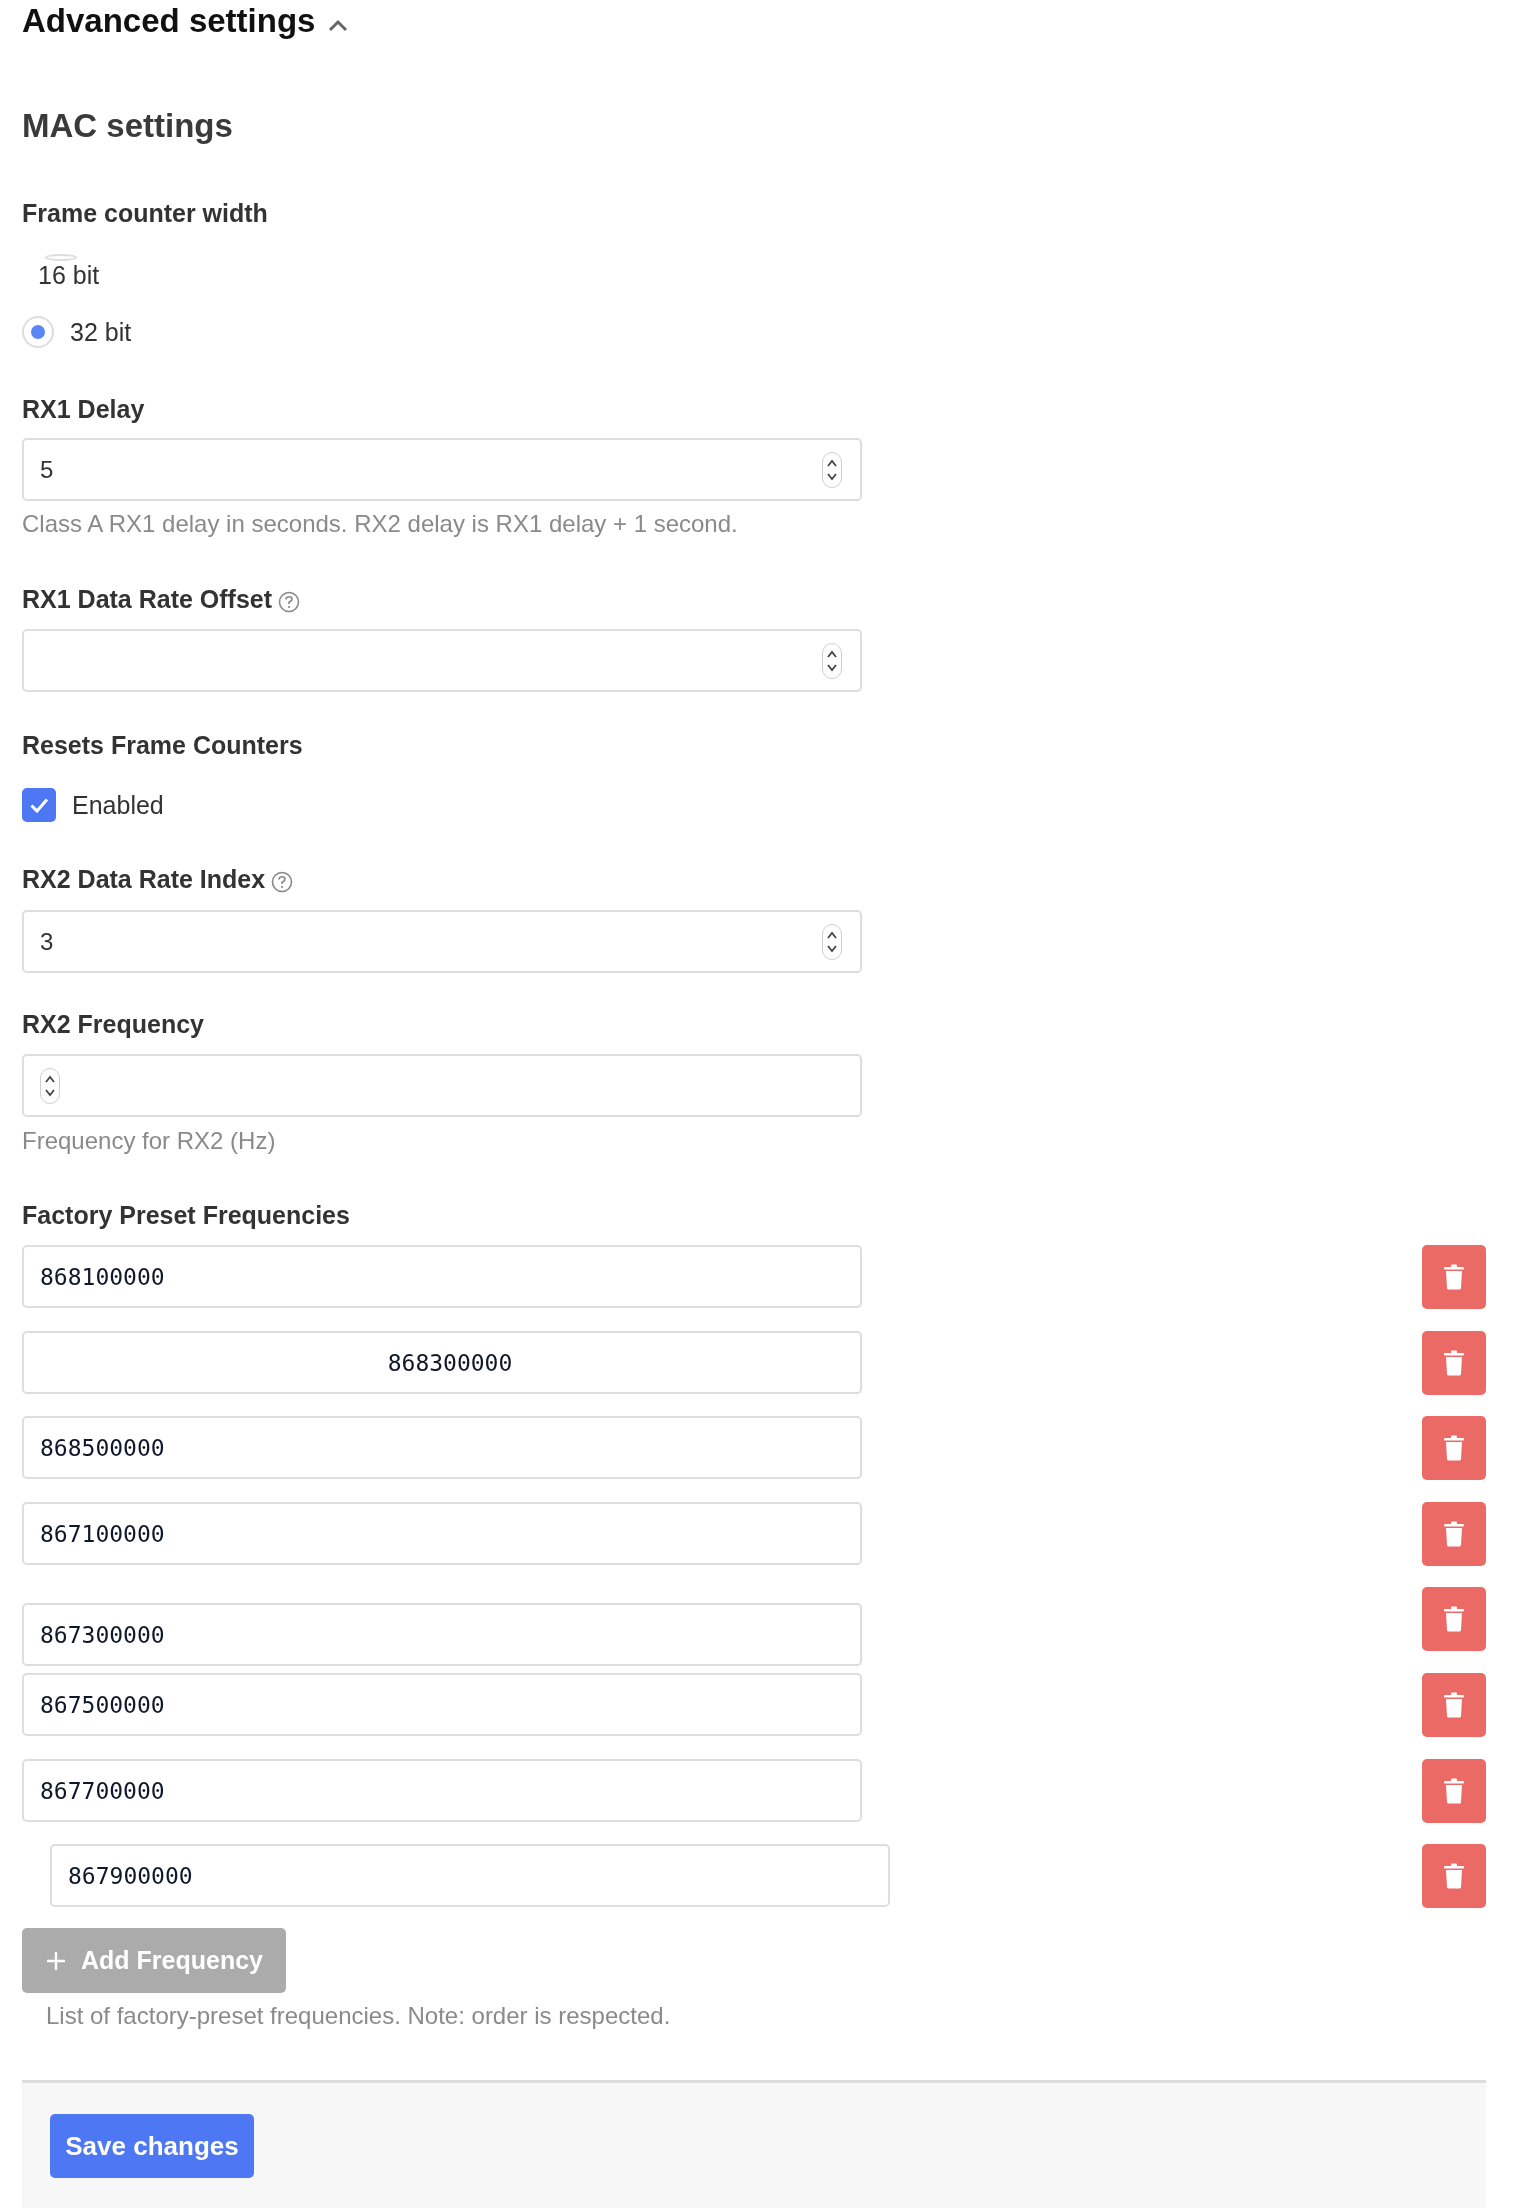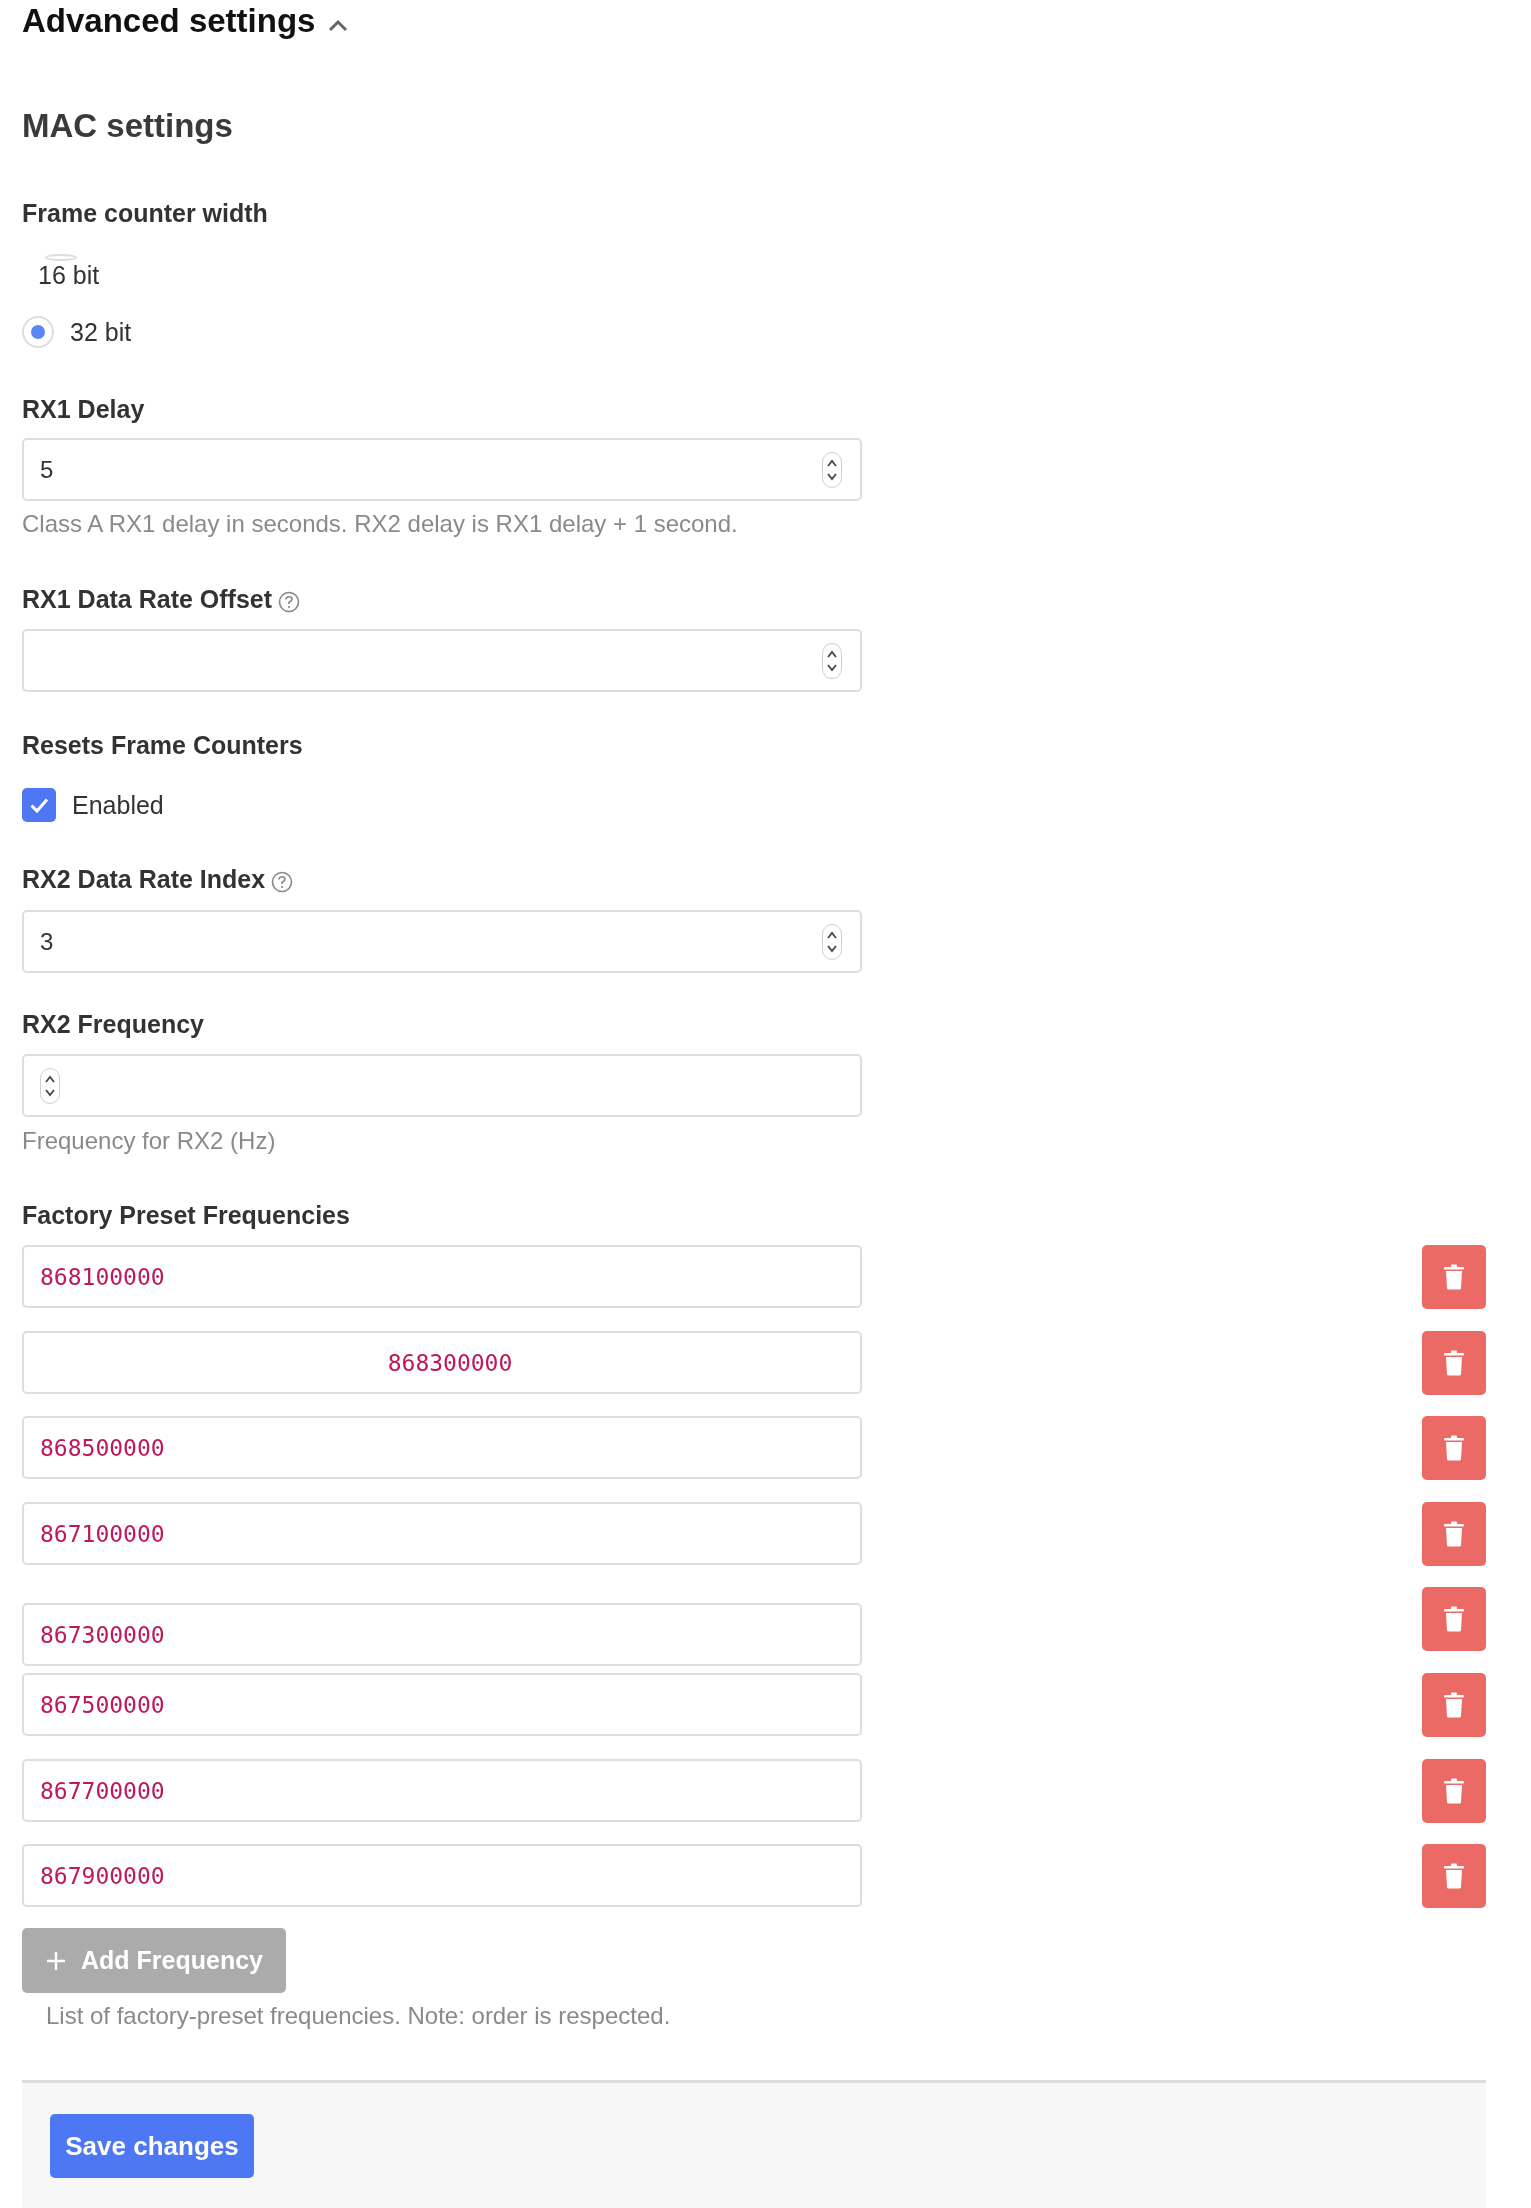--- a/index.html
+++ b/index.html
@@ -13,21 +13,21 @@
   .help-icon { margin-left: 6px; width: 22px; height: 22px; display: inline-block; }
   .radio-row, .check-row { left: 22px; display: flex; align-items: center; height: 36px; }
   .radio { width: 32px; height: 32px; border: 2px solid #dddddd; border-radius: 50%; box-sizing: border-box;
            display: flex; align-items: center; justify-content: center; background: #fff; }
   .radio .dot { width: 14px; height: 14px; border-radius: 50%; background: #5b86f5; }
   .opt-label { margin-left: 16px; font-size: 25px; color: #333333; }
   .checkbox { width: 34px; height: 34px; border-radius: 5px; background: #4d77f3; display: flex; align-items: center; justify-content: center; }
   .input { left: 22px; width: 840px; height: 63px; box-sizing: border-box; border: 2px solid #dedede; border-radius: 5px;
            background: #fff; display: flex; align-items: center; padding-left: 16px; font-size: 24px; color: #333; }
   .input .val { flex: 1; }
-  .input .mono { font-family: "DejaVu Sans Mono", "Liberation Mono", monospace; font-size: 23px; color: #be185d; }
+  .input .mono { font-family: "DejaVu Sans Mono", "Liberation Mono", monospace; font-size: 23px; color: #0f172a; }
   .spinner { width: 20px; height: 36px; margin-right: 18px; border: 1.5px solid #cfcfcf; border-radius: 10px; box-sizing: border-box;
              display: flex; flex-direction: column; align-items: center; justify-content: center; }
   .hint { left: 22px; font-size: 24px; color: #8a8a8a; line-height: 30px; }
   .del-btn { left: 1422px; width: 64px; height: 64px; border-radius: 5px; background: #ec6a65; display: flex; align-items: center; justify-content: center; border: none; padding: 0; }
   .add-btn { left: 22px; top: 1928px; width: 264px; height: 65px; border-radius: 5px; background: #ababab; color: #fff;
              display: flex; align-items: center; justify-content: center; font-size: 25px; font-weight: 600; }
   .add-btn .plus { margin-right: 14px; width: 22px; height: 22px; }
   .footer { left: 22px; top: 2080px; width: 1464px; height: 128px; background: #f7f7f7; border-top: 3px solid #dcdcdc; box-sizing: border-box; }
   .save-btn { position: absolute; left: 28px; top: 31px; width: 204px; height: 64px; border-radius: 5px; background: #4d77f3; color: #fff;
               font-size: 26px; font-weight: 600; display: flex; align-items: center; justify-content: center; }
@@ -195,21 +195,21 @@
     <div class="abs input" style="top: 1759px;">
       <span class="val mono">867700000</span>
     </div>
     <div class="abs del-btn" style="top: 1759px;">
       <svg width="22" height="26" viewBox="0 0 22 26">
         <rect x="1" y="3" width="20" height="2.6" rx="1" fill="#fff"></rect>
         <rect x="8" y="0.5" width="6" height="3" rx="1" fill="#fff"></rect>
         <path d="M3 7 H19 L18 24 Q18 25.5 16.5 25.5 H5.5 Q4 25.5 4 24 Z" fill="#fff"></path>
       </svg>
     </div>
-    <div class="abs input" style="top: 1844px;">
+    <div class="abs input" style="top: 1844px; margin-left: 28px;">
       <span class="val mono">867900000</span>
     </div>
     <div class="abs del-btn" style="top: 1844px;">
       <svg width="22" height="26" viewBox="0 0 22 26">
         <rect x="1" y="3" width="20" height="2.6" rx="1" fill="#fff"></rect>
         <rect x="8" y="0.5" width="6" height="3" rx="1" fill="#fff"></rect>
         <path d="M3 7 H19 L18 24 Q18 25.5 16.5 25.5 H5.5 Q4 25.5 4 24 Z" fill="#fff"></path>
       </svg>
     </div>
   </div>

